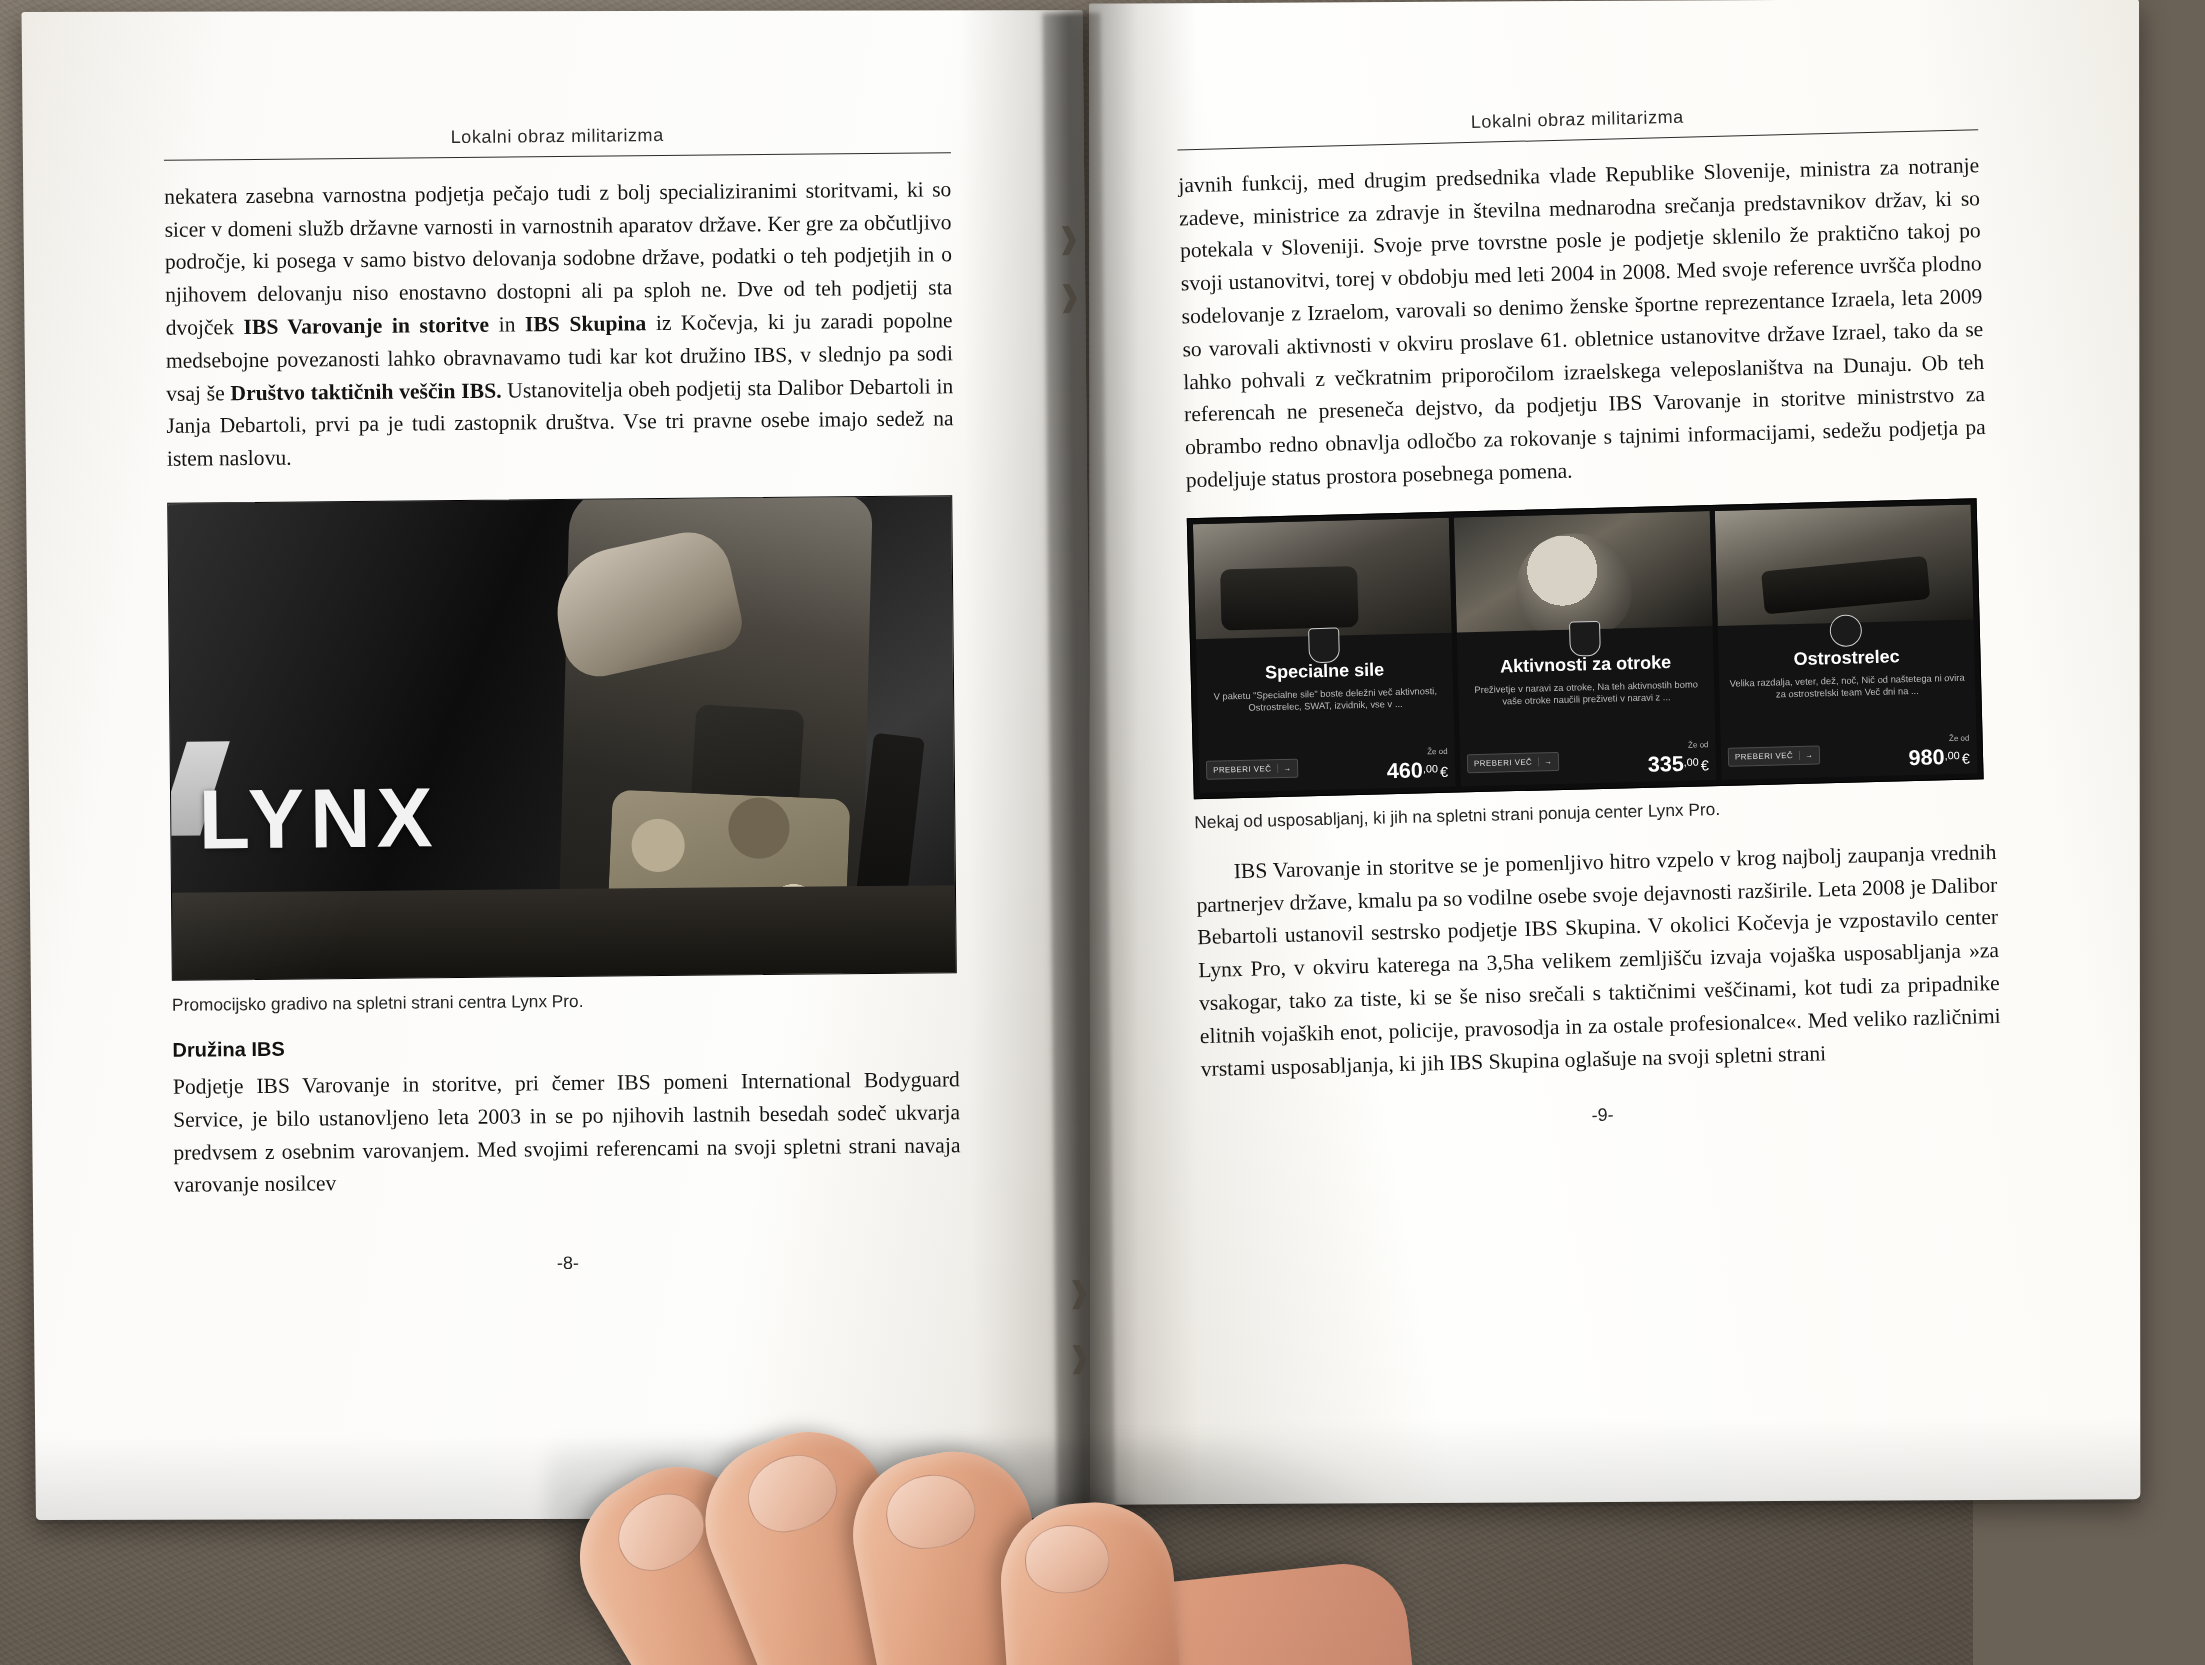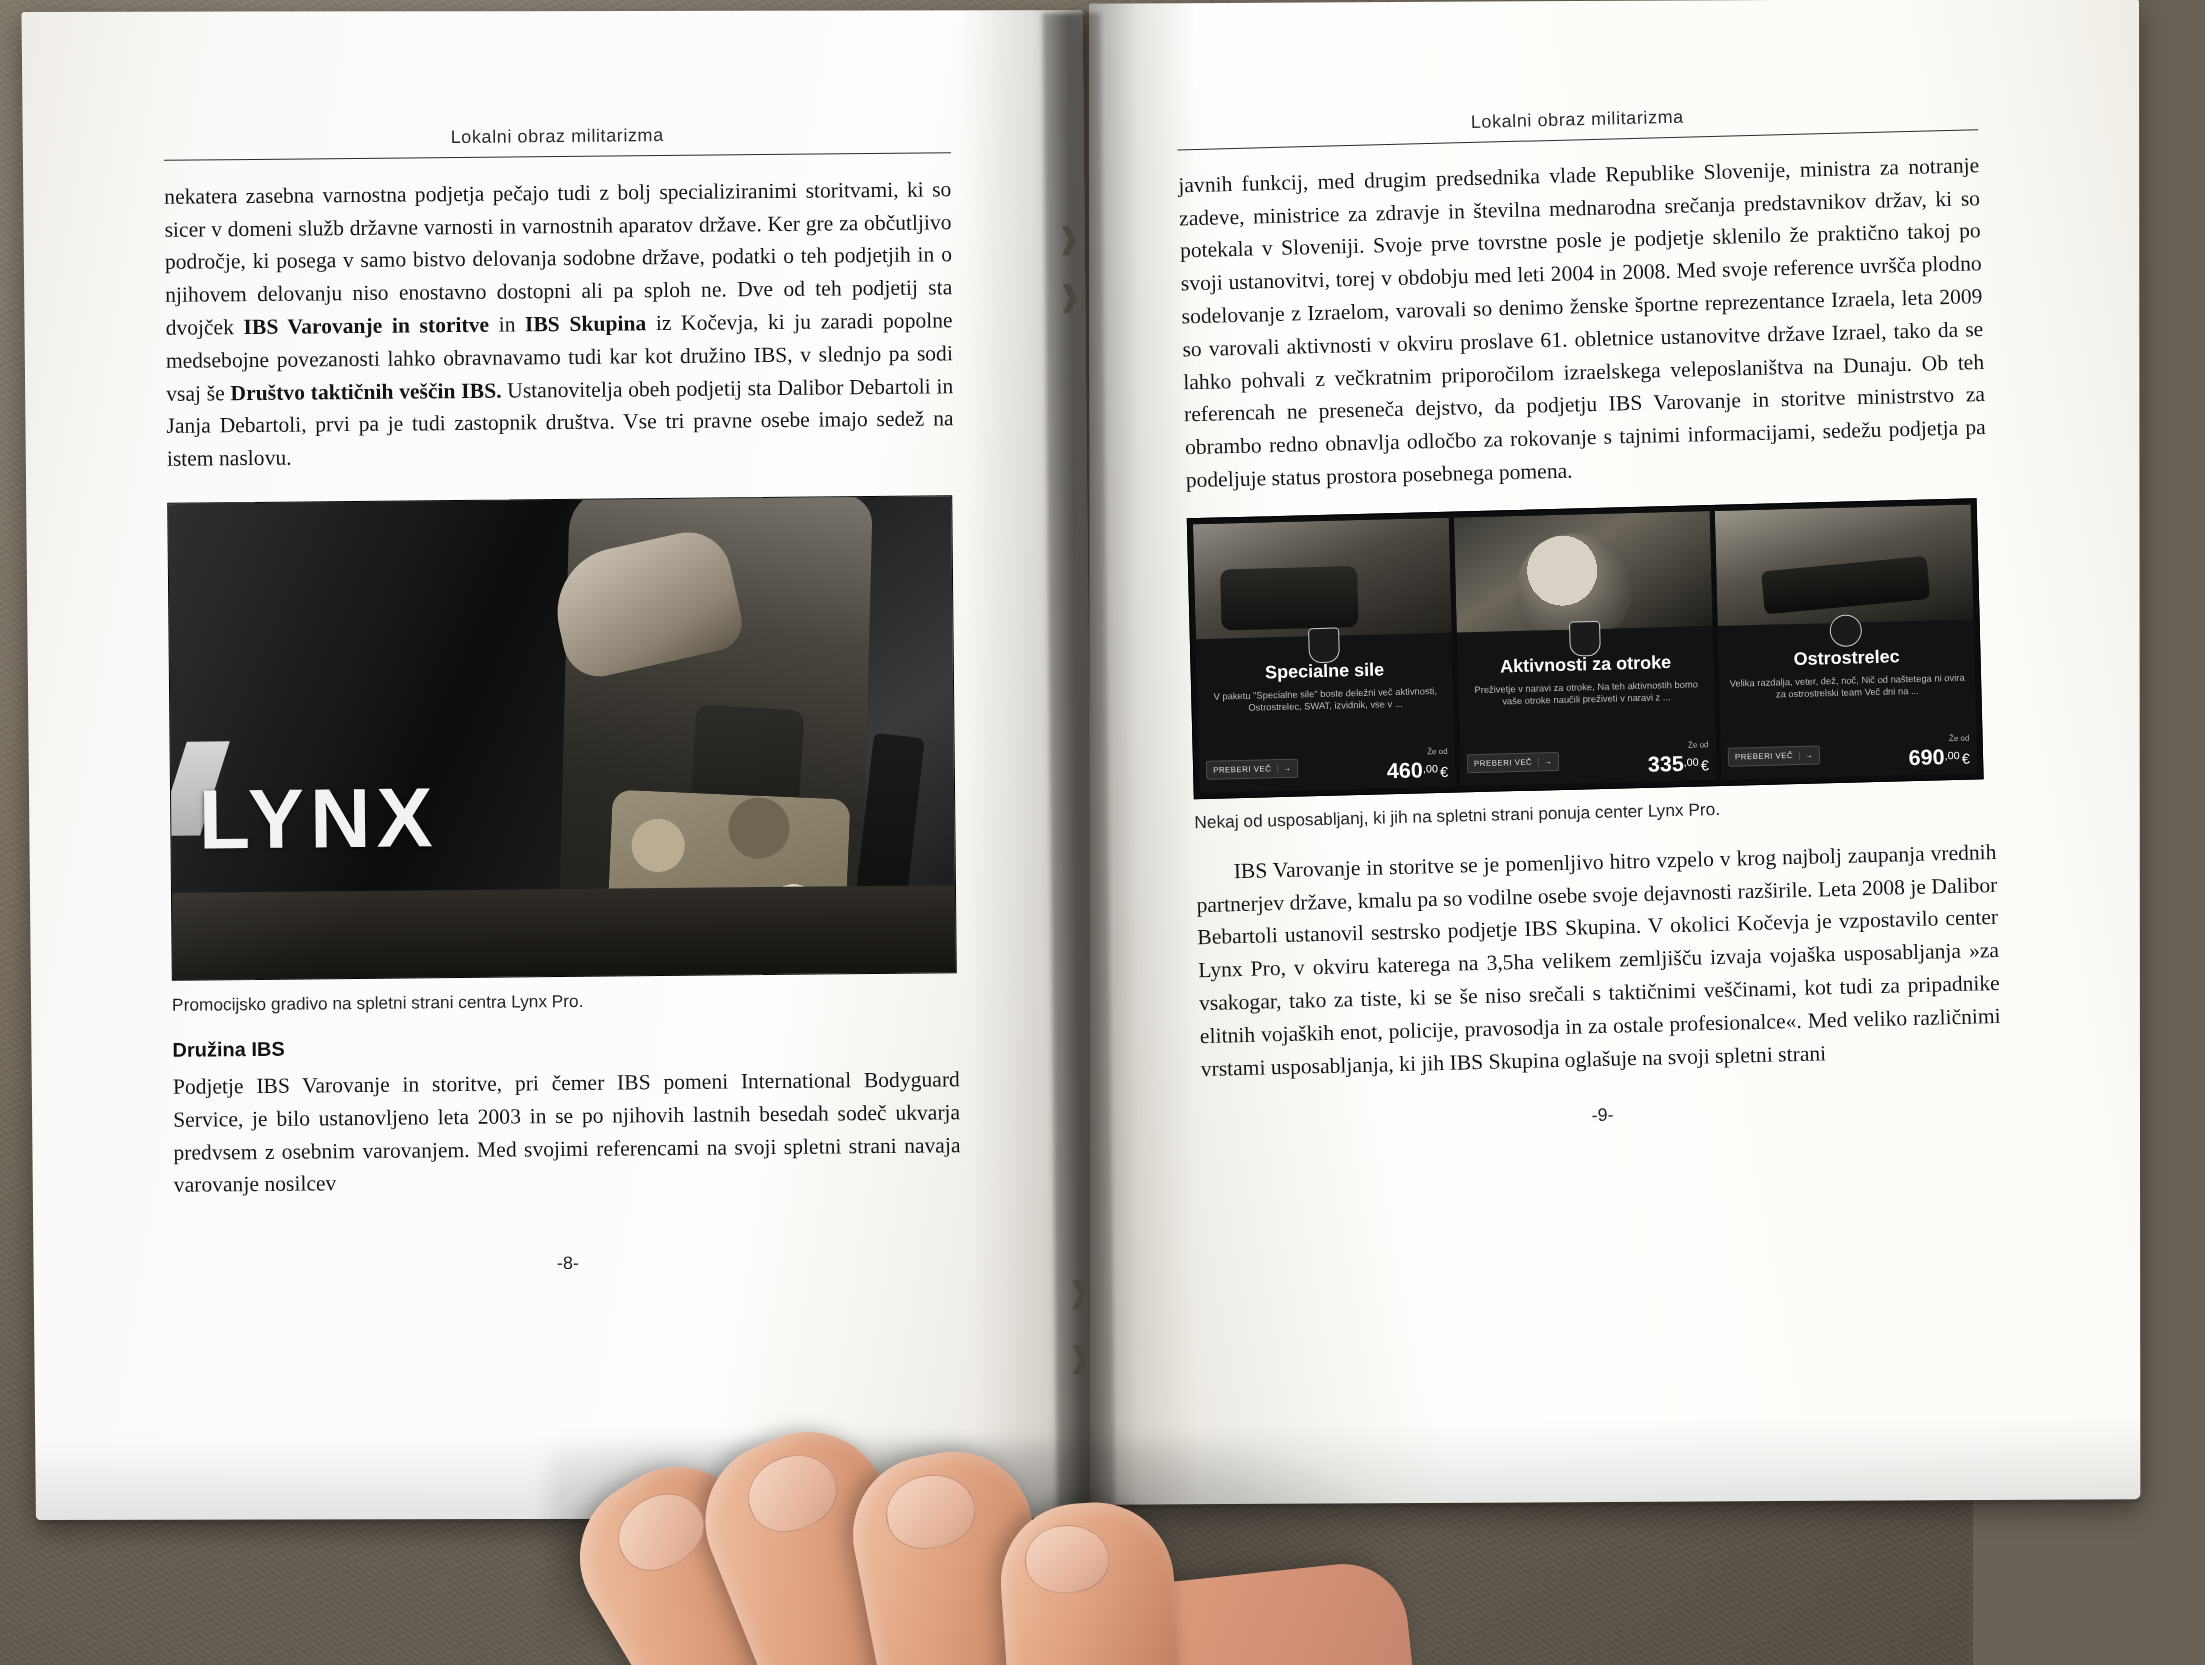--- a/index.html
+++ b/index.html
@@ -563,21 +563,21 @@
             <div class="promo-title">Ostrostrelec</div>
             <div class="promo-desc">Velika razdalja, veter, dež, noč, Nič od naštetega ni ovira za ostrostrelski team Več dni na ...</div>
           </div>
           <div class="promo-foot">
             <div class="promo-btn">
               <span>PREBERI VEČ</span>
               <span class="arrow">→</span>
             </div>
             <div class="promo-price">
               <span class="from">Že od</span>
-              <span class="amount">690</span><span class="cents">,00</span><span class="cur">€</span>
+              <span class="amount">980</span><span class="cents">,00</span><span class="cur">€</span>
             </div>
           </div>
         </div>
 
       </div>
 
       <div class="caption">Nekaj od usposabljanj, ki jih na spletni strani ponuja center Lynx Pro.</div>
 
       <div class="body-col" style="margin-top:21.6px;">
         <p class="indent">IBS Varovanje in storitve se je pomenljivo hitro vzpelo v krog najbolj zaupanja vrednih partnerjev države, kmalu pa so vodilne osebe svoje dejavnosti razširile. Leta 2008 je Dalibor Bebartoli ustanovil sestrsko podjetje IBS Skupina. V okolici Kočevja je vzpostavilo center Lynx Pro, v okviru katerega na 3,5ha velikem zemljišču izvaja vojaška usposabljanja »za vsakogar, tako za tiste, ki se še niso srečali s taktičnimi veščinami, kot tudi za pripadnike elitnih vojaških enot, policije, pravosodja in za ostale profesionalce«. Med veliko različnimi vrstami usposabljanja, ki jih IBS Skupina oglašuje na svoji spletni strani</p>

